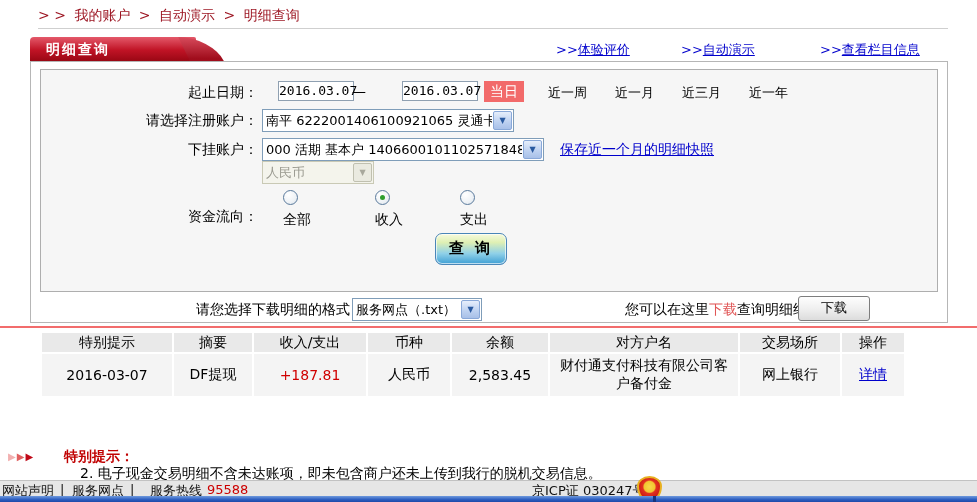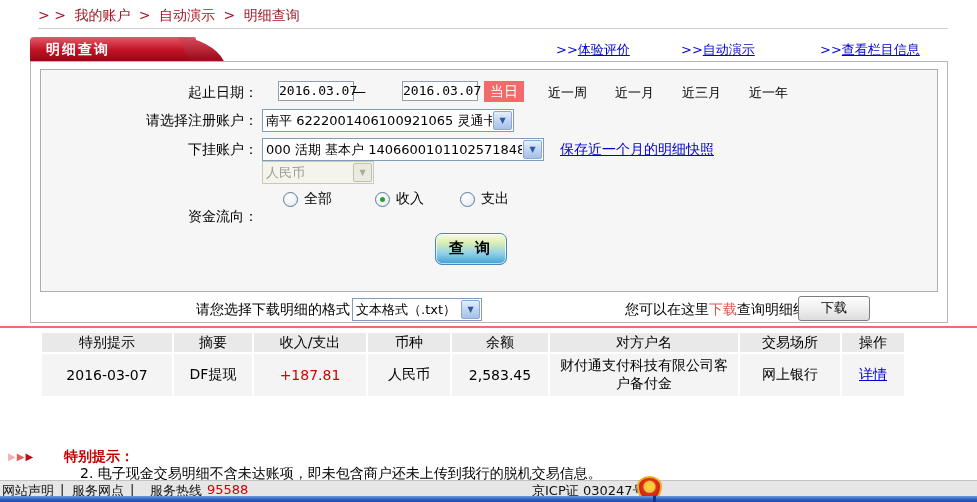--- a/index.html
+++ b/index.html
@@ -47,21 +47,21 @@
   .sel .sel-text{padding:0 3px;flex:1;overflow:hidden;}
   .sel .sel-arrow{width:17px;height:17px;margin:1px;flex:0 0 17px;
     background:linear-gradient(180deg,#e6eefb 0%,#bcd0f0 60%,#a8c0e8 100%);
     border:1px solid #89a8d8;border-radius:2px;color:#2a5aa0;font-size:8px;
     display:flex;align-items:center;justify-content:center;}
   .sel.disabled{border-color:#c9c9b5;background:#f4f4ec;color:#9a9a90;cursor:default;}
   .sel.disabled .sel-arrow{background:#eaeae0;border-color:#c0c0b0;color:#a8a89c;}
 
   .blue-link{color:#0000cc;text-decoration:underline;font-size:14px;cursor:pointer;white-space:nowrap;}
 
-  .radio-opt{display:flex;align-items:center;gap:6px;cursor:pointer;}
+  .radio-opt{display:flex;gap:6px;cursor:pointer;flex-direction:column;}
   .radio{width:13px;height:13px;border-radius:50%;border:1px solid #5a7a9c;
     background:radial-gradient(circle at 35% 30%,#ffffff 0%,#eef2f6 60%,#d8e0e8 100%);
     position:relative;flex:0 0 13px;}
   .radio.sel-on::after{content:"";position:absolute;left:4px;top:4px;width:5px;height:5px;
     border-radius:50%;background:#2e9e2e;}
 
   .query-btn{left:435px;top:233px;width:70px;height:30px;cursor:pointer;
     background:linear-gradient(180deg,#f7fbdd 0%,#dff0b4 28%,#8fd0e8 65%,#3f9fd4 100%);
     border:1px solid #4a86b8;border-radius:7px;box-shadow:inset 0 0 0 1px rgba(255,255,255,.65);
     font-size:15px;font-weight:bold;color:#000;text-align:center;line-height:28px;letter-spacing:3px;}
@@ -168,21 +168,21 @@
   </div>
   <div class="abs radio-opt" style="left:460px;top:190px;">
     <span class="radio"></span>
     <span>支出</span>
   </div>
 
   <div class="abs query-btn">查 询</div>
 
   <div class="abs" style="left:196px;top:301px;font-size:14px;white-space:nowrap;">请您选择下载明细的格式</div>
   <div class="abs sel" style="left:352px;top:298px;width:128px;">
-    <span class="sel-text">文本格式（.txt）</span>
+    <span class="sel-text">服务网点（.txt）</span>
     <span class="sel-arrow">▼</span>
   </div>
   <div class="abs" style="left:625px;top:301px;font-size:14px;white-space:nowrap;">
     <span>您可以在这里</span><span style="color:#e05555;">下载</span><span>查询明细结果</span>
   </div>
   <div class="abs dl-btn">下载</div>
 
   <div class="abs red-divider"></div>
 
   <table class="txn-table">

